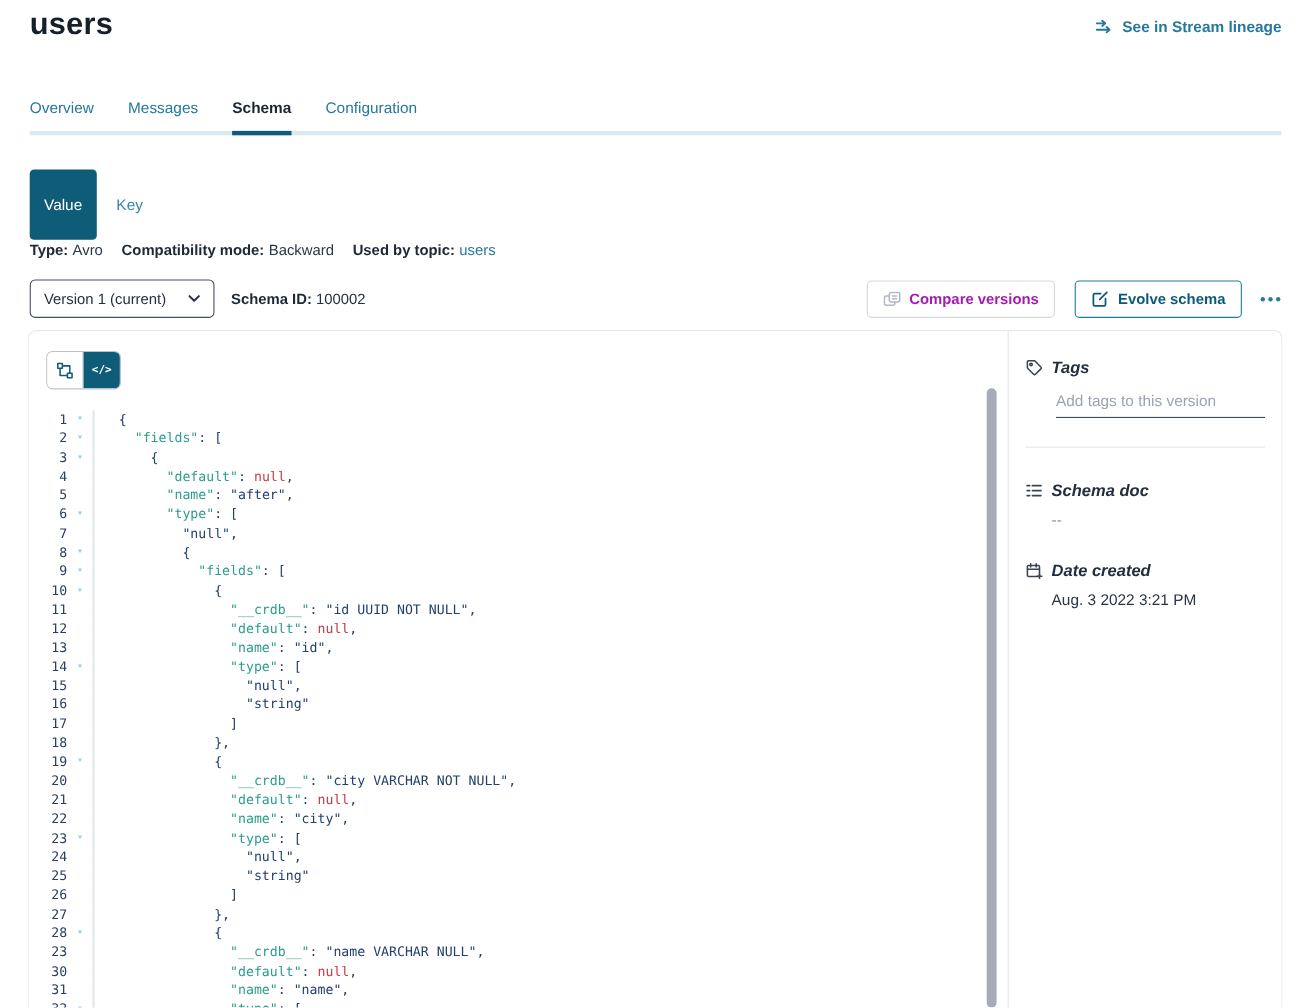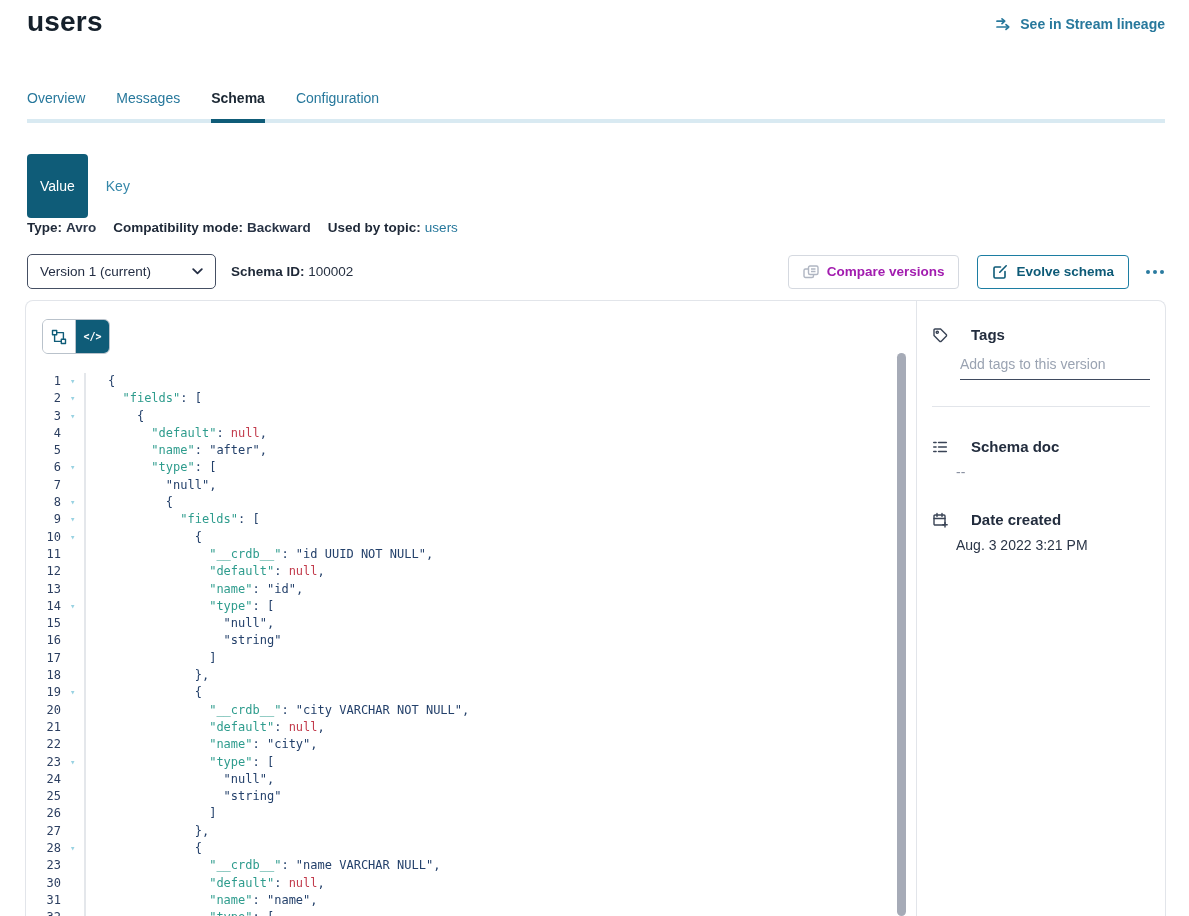--- a/index.html
+++ b/index.html
@@ -24,27 +24,27 @@
   
   .vk-row { position:absolute; left:27px; top:154px; display:flex; align-items:center; }
   .value-btn { background:#0f5c78; color:#fff; font-size:14px; font-weight:500;
     padding:24px 13px; border:none; border-radius:4px; cursor:pointer; }
   .key-btn { color:#3587a9; font-size:14px; font-weight:500;
     background:none; border:none; cursor:pointer;padding-left:18px; }
 
   
   .meta { position:absolute; left:27px; top:220px; font-size:13.5px; display:flex; gap:17px; }
   .meta b { color:#1e2837; font-weight:700; }
-  .meta .v { color:#2a3547; margin-left:4px;font-weight:bold; }
+  .meta .v { color:#2a3547; margin-left:4px; }
   .meta .link { color:#27789c; margin-left:4px; cursor:pointer; }
 
   
   .version-bar { position:absolute; left:27px; top:254px; width:1139px; height:35px;
     display:flex; align-items:center; }
-  .select { width:189px; height:35px; border:1.5px solid #454f63; border-radius:5px;
+  .select { width:168px; height:35px; border:1.5px solid #454f63; border-radius:5px;
     display:flex; align-items:center; justify-content:space-between; padding:0 12px;
     font-size:13.5px; color:#242e44; cursor:pointer; background:#fff; }
   .schema-id { margin-left:15px; font-size:13.5px; }
   .schema-id b { font-weight:700; color:#1e2837; }
   .spacer { flex:1; }
   .btn { height:34px; border-radius:4px; background:#fff; display:flex; align-items:center;
     gap:8px; padding:0 14px; font-size:13.5px; cursor:pointer; font-family:inherit; }
   .btn.disabled { border:1px solid #d5d9e0; color:#a21caf; font-weight:600; cursor:default; }
   .btn.primary-outline { border:1px solid #1c7da2; color:#0d5a77; font-weight:700;
     margin-left:18px; }
@@ -76,21 +76,21 @@
   .ct { flex:1; border-left:2px solid #e4e7eb; padding-left:22px; color:#24416b; }
   .tk-k { color:#2e9c8d; }
   .tk-p { color:#24416b; }
   .tk-s { color:#24416b; }
   .tk-n { color:#c23b4c; }
   .code-scrollbar { position:absolute; top:52px; bottom:0; right:10px; width:9px;
     background:#a6abb7; border-radius:10px; cursor:pointer; }
 
   
   .side { flex:1; padding:25px 15px 0 15px; }
-  .side-head { display:flex; align-items:flex-end; gap:23px; }
+  .side-head { display:flex; align-items:flex-start; gap:8px;font-style:italic; }
   .side-title { font-size:15px; font-weight:700; color:#232d3e; }
   .tags-input { display:block; margin:13px 0 0 28px; width:190px; border:none;
     border-bottom:1.5px solid #3f4a5e; padding:0 0 7px 0; font-size:14px;
     font-family:inherit; color:#273142; outline:none; }
   .tags-input::placeholder { color:#9aa3b2; }
   .side-divider { border:none; border-top:1px solid #e2e5ea; margin-top:26px; }
   .side-section { margin-top:31px; }
   .side-value { margin:9px 0 0 24px; font-size:14px; color:#2a3547; }
   .side-value.dim { color:#8b92a2; }
   svg.ic { display:block; }

